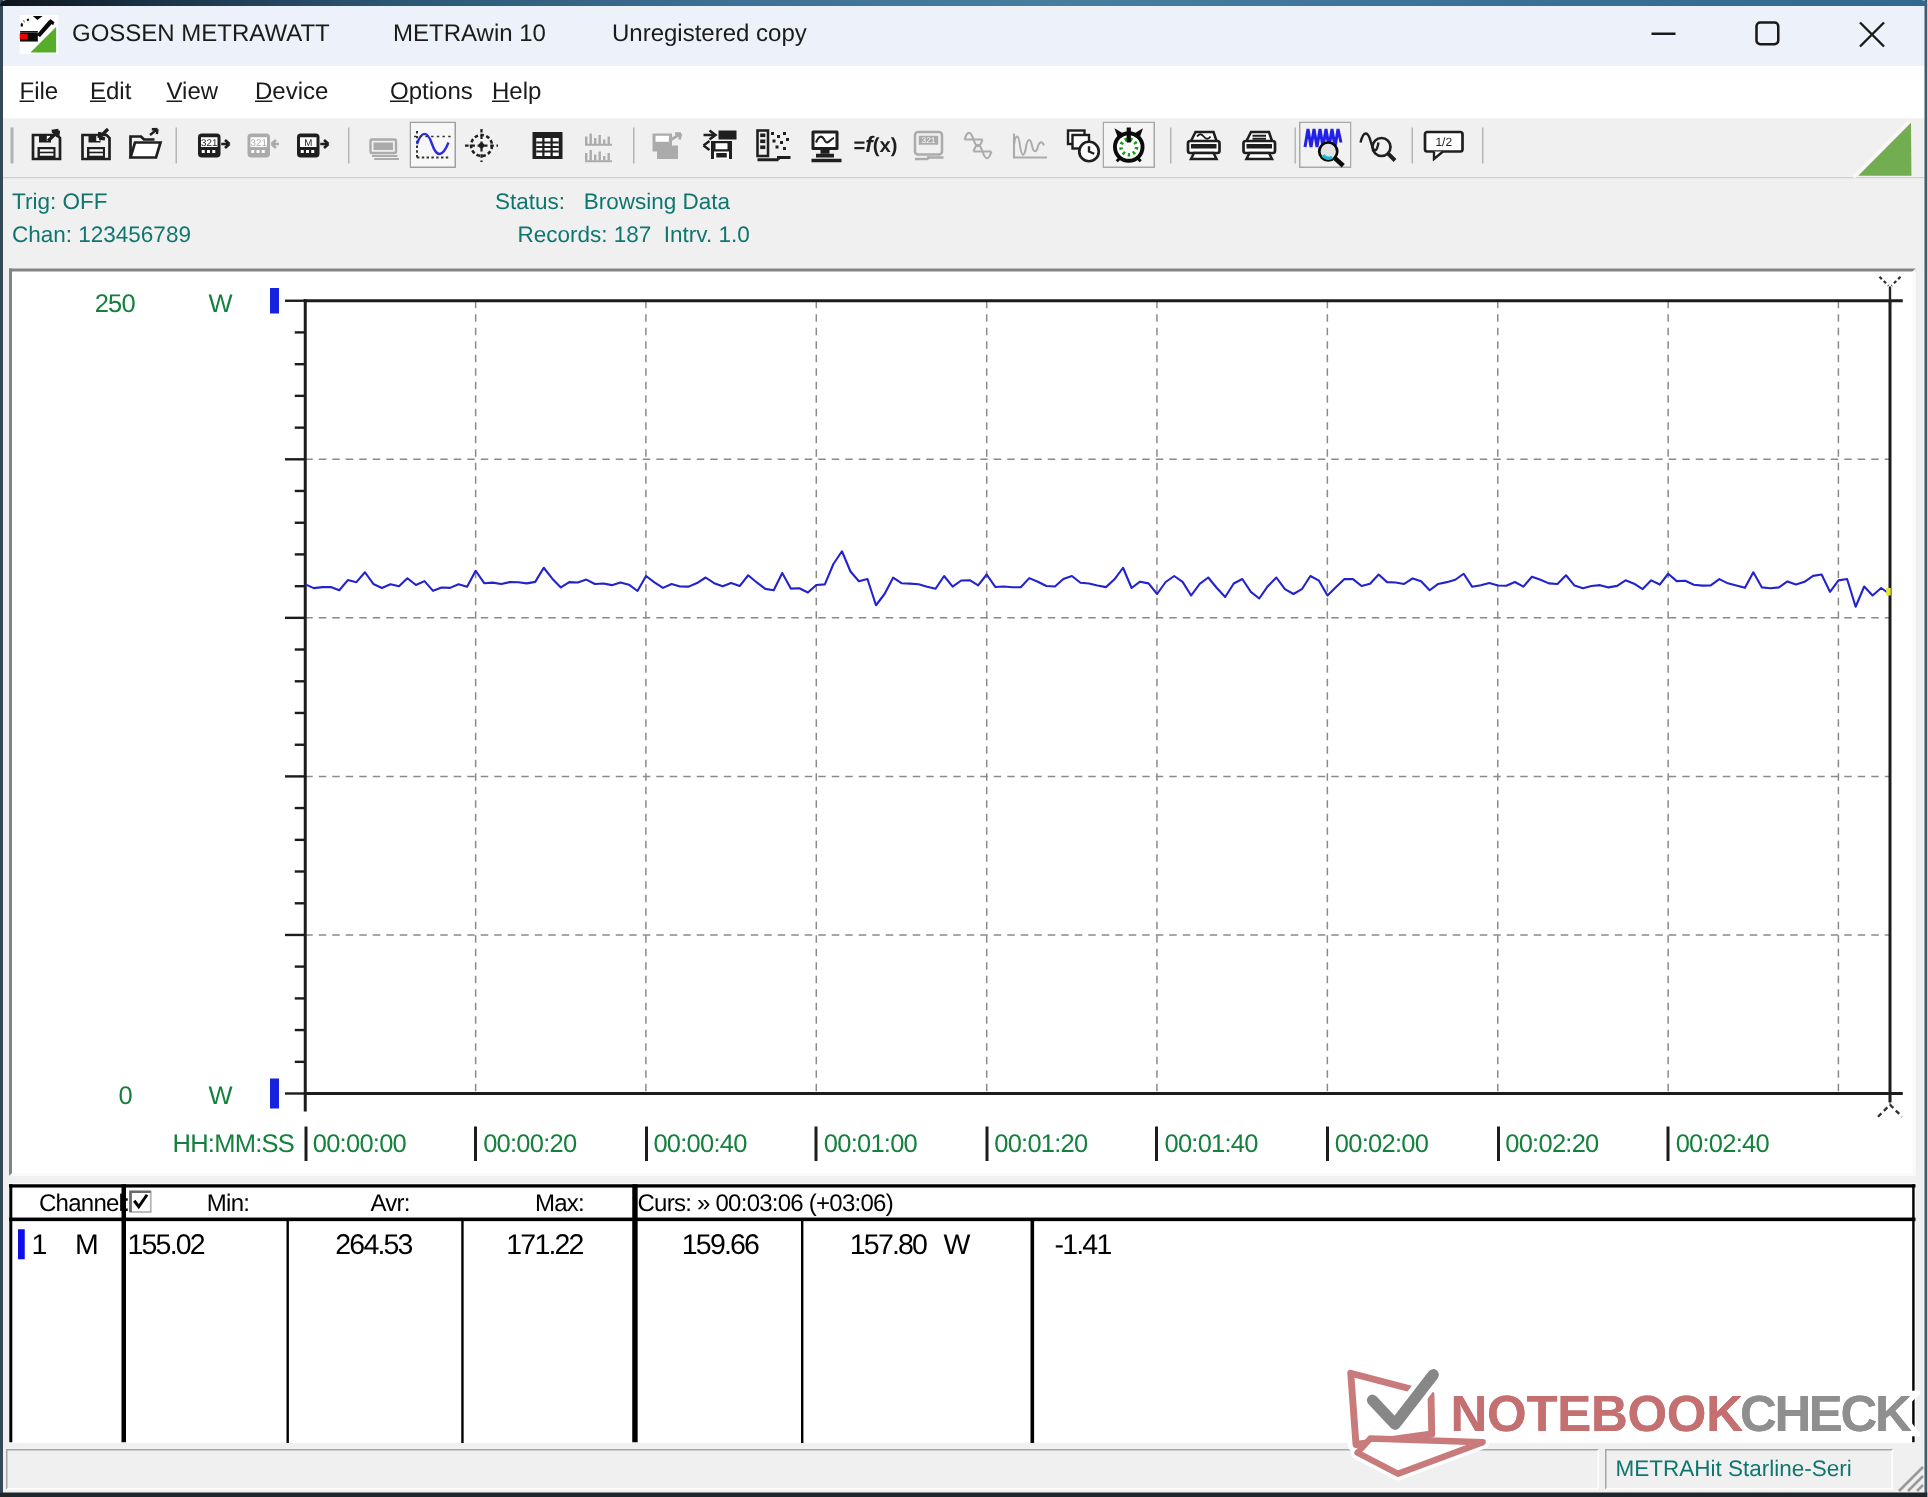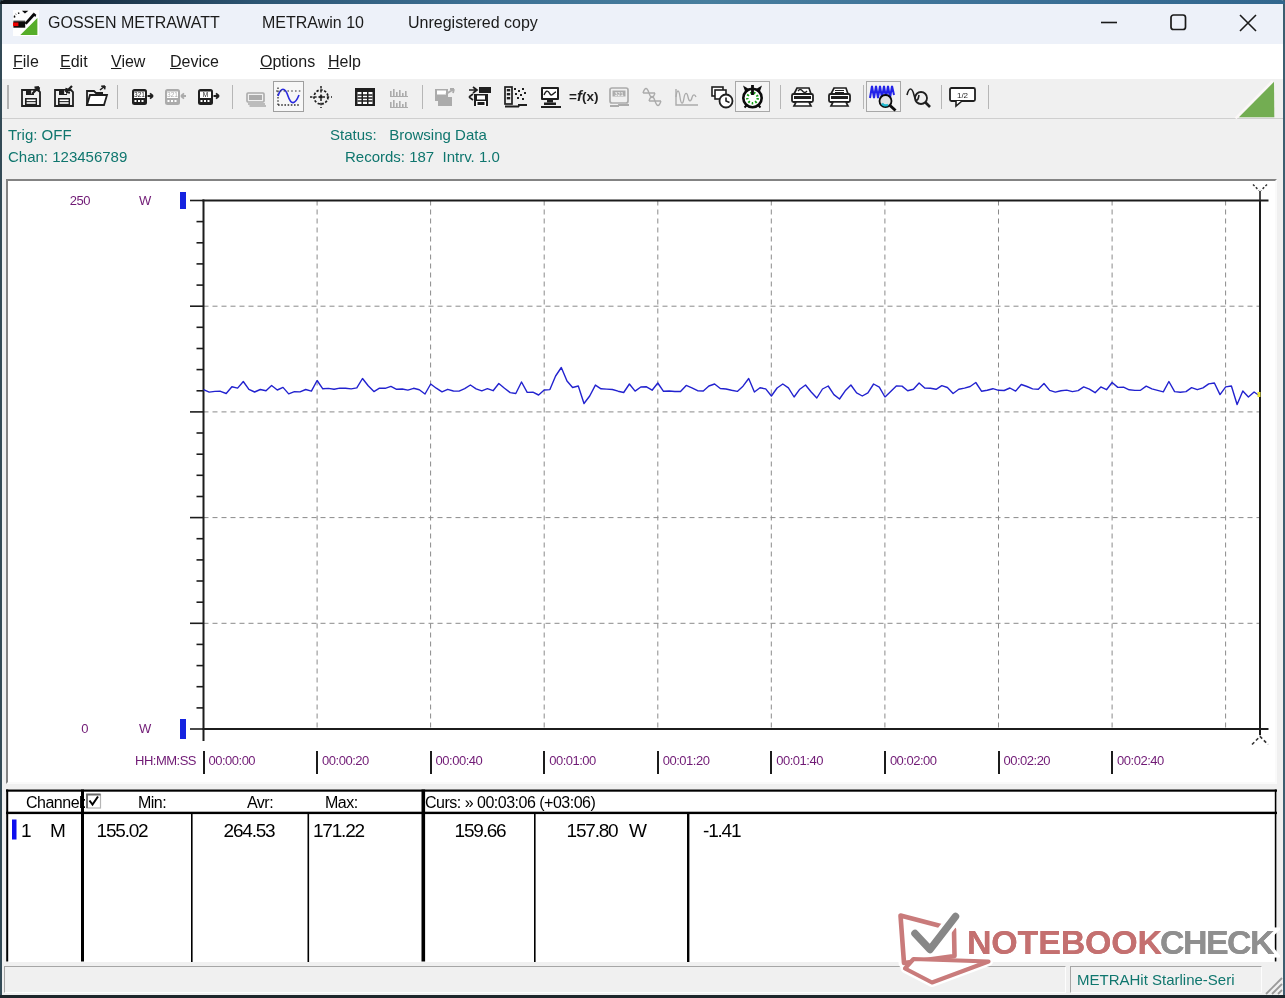--- a/index.html
+++ b/index.html
@@ -9,21 +9,21 @@
 #topstrip{left:0;top:0;width:1285px;height:4px;background:linear-gradient(90deg,#0e141a 0%,#1b3348 8%,#2c5573 20%,#3d7195 38%,#477e9e 55%,#40759a 70%,#386d94 85%,#32678e 100%);border-radius:8px 8px 0 0;z-index:51}
 #titlebar{left:0;top:4px;width:1285px;height:40px;background:#edf1f9}
 .ttxt{top:14px;font-size:16px;color:#1b1b1b;white-space:nowrap}
 #menubar{left:0;top:44px;width:1285px;height:35px;background:#ffffff}
 .mi{top:53px;font-size:16px;color:#1a1a1a}
 #toolbar{left:0;top:79px;width:1285px;height:40px;background:#f0f0f0;border-bottom:1px solid #cfcfcf}
 .tsep{top:85px;width:1px;height:24px;background:#b6b6b6}
 #statusarea{left:0;top:119px;width:1285px;height:58px;background:#f0f0f0}
 .stxt{font-size:15px;color:#0f766e;white-space:nowrap}
 #chartpanel{left:6px;top:179px;width:1271px;height:605px;background:#fff;border-top:2px solid #838383;border-left:2px solid #838383;border-right:2px solid #fafafa;border-bottom:2px solid #fafafa}
-.clab{font-size:13px;letter-spacing:-0.5px;color:#701a75;white-space:nowrap}
+.clab{font-size:17px;letter-spacing:-0.5px;color:#15803d;white-space:nowrap}
 #tablepanel{left:6px;top:789px;width:1271px;height:173px;background:#fff}
 .thead{top:794px;font-size:16px;letter-spacing:-0.5px;color:#000;white-space:nowrap}
 .tdata{top:820px;font-size:19px;letter-spacing:-1.2px;color:#000;white-space:nowrap}
 #statusbar{left:0;top:962px;width:1285px;height:34px;background:#f0f0f0}
 .sbox{top:966px;height:27px;border:1px solid #a6a6a6;border-bottom-color:#fdfdfd;border-right-color:#fdfdfd;background:#f0f0f0}
 svg{display:block}
 </style></head><body>
 <div class="abs" id="topstrip"></div>
 <div class="abs" id="titlebar"></div>
 <div class="abs" id="frameL"></div>
@@ -169,27 +169,27 @@
 </g>
 <rect x="87" y="794.5" width="13.5" height="13.5" fill="#fff" stroke="#b5b5b5" stroke-width="1.2"></rect>
     <path d="M87 808 L87 794.5 L100.5 794.5" stroke="#6a6a6a" stroke-width="1.8" fill="none"></path>
 <path d="M89.5 800.5 L92.5 804.5 L98 796.5" stroke="#000" stroke-width="2" fill="none"></path>
 <rect x="89" y="796.5" width="9" height="1.8" fill="#000" opacity="0"></rect>
 <rect x="12" y="819.5" width="4.5" height="20" fill="#0d0dee"></rect>
 </svg>
 <div class="abs thead" style="left:26px">Channel:</div>
 <div class="abs thead" style="left:104px;width:96px;text-align:center">Min:</div>
 <div class="abs thead" style="left:212px;width:96px;text-align:center">Avr:</div>
-<div class="abs thead" style="left:325px;width:96px;text-align:left">Max:</div>
+<div class="abs thead" style="left:325px;width:96px;text-align:center">Max:</div>
 <div class="abs thead" style="left:425px">Curs: » 00:03:06 (+03:06)</div>
 <div class="abs tdata" style="left:21px">1</div>
 <div class="abs tdata" style="left:50px">M</div>
-<div class="abs tdata" style="left:72px;width:100px;text-align:center">155.02</div>
+<div class="abs tdata" style="left:85px;width:100px;text-align:left">155.02</div>
 <div class="abs tdata" style="left:199px;width:100px;text-align:center">264.53</div>
-<div class="abs tdata" style="left:313px;width:100px;">171.22</div>
+<div class="abs tdata" style="left:313px;width:100px;text-align:center">171.22</div>
 <div class="abs tdata" style="left:430px;width:100px;text-align:center">159.66</div>
 <div class="abs tdata" style="left:542px;width:100px;text-align:center">157.80</div>
 <div class="abs tdata" style="left:629px">W</div>
 <div class="abs tdata" style="left:703px">-1.41</div>
 
 <div class="abs sbox" style="left:4px;width:1062px"></div>
 <div class="abs sbox" style="left:1070px;width:192px"></div>
 <div class="abs stxt" style="left:1077px;top:971px">METRAHit Starline-Seri</div>
 <svg class="abs" style="left:1262px;top:970px;z-index:7" width="22" height="26" viewBox="0 0 22 26">
 <g stroke="#9a9a9a" stroke-width="1.8">

